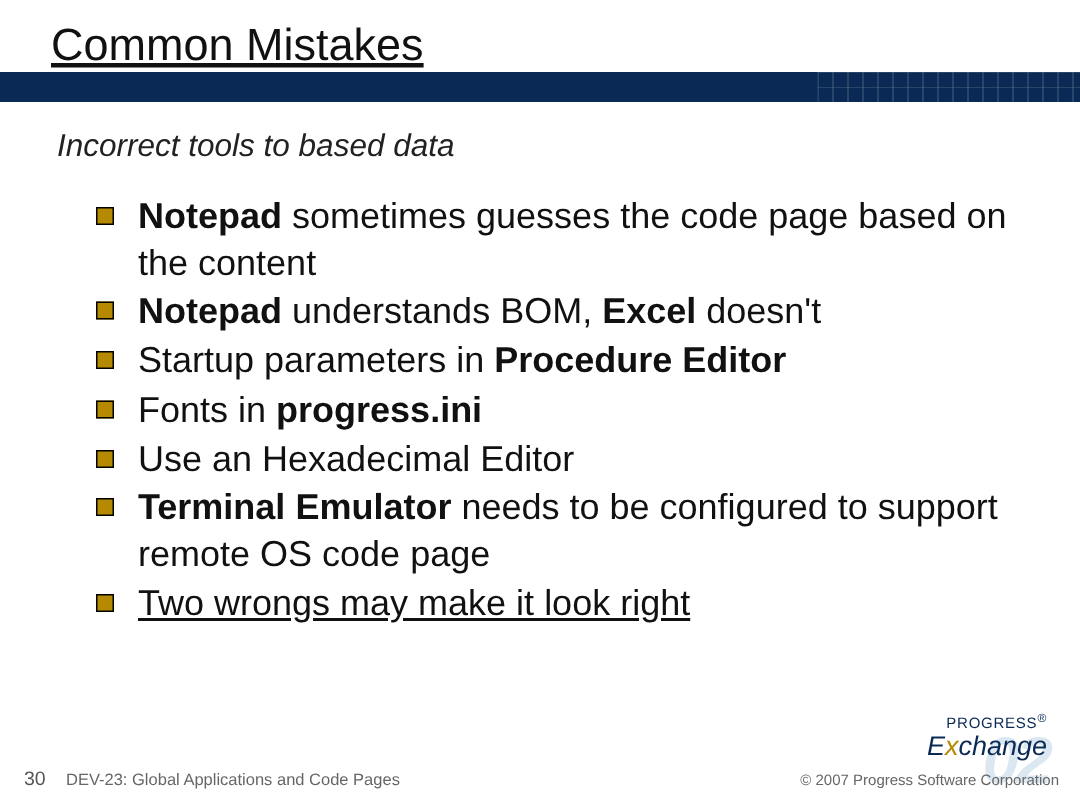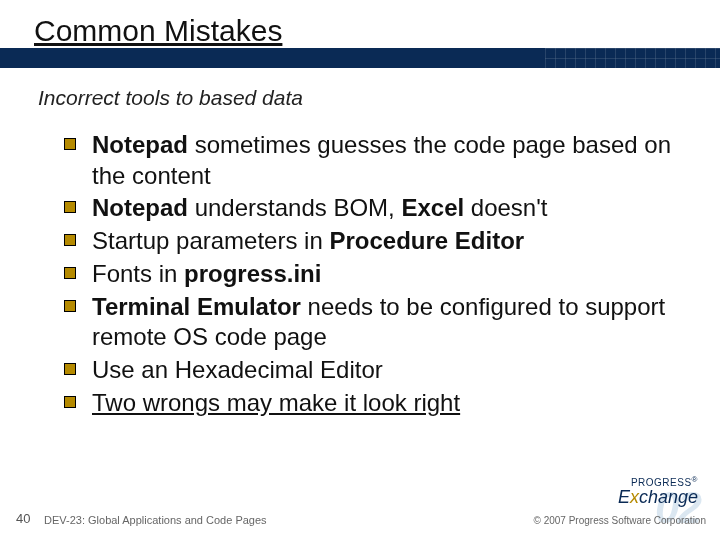--- a/index.html
+++ b/index.html
@@ -66,39 +66,39 @@
     <div class="bullet">
       <div class="mark"></div>
       <div class="txt">Startup parameters in <b>Procedure Editor</b></div>
     </div>
     <div class="bullet">
       <div class="mark"></div>
       <div class="txt">Fonts in <span class="mono"><b>progress.ini</b></span></div>
     </div>
     <div class="bullet">
       <div class="mark"></div>
-      <div class="txt"><b>Terminal Emulator</b> needs to be configured to support remote OS code page</div>
+      <div class="txt">Use an Hexadecimal Editor</div>
     </div>
     <div class="bullet">
       <div class="mark"></div>
-      <div class="txt">Use an Hexadecimal Editor</div>
+      <div class="txt"><b>Terminal Emulator</b> needs to be configured to support remote OS code page</div>
     </div>
     <div class="bullet">
       <div class="mark"></div>
       <div class="txt"><span class="underline">Two wrongs may make it look right</span></div>
     </div>
   </div>
 
   <div class="watermark">02</div>
   <div class="logo">
     <div class="row1">
       <span>PROGRESS</span><span class="reg">®</span>
     </div>
     <div class="row2">
       <span>E</span><span class="x">x</span><span>change</span>
     </div>
   </div>
 
-  <div class="page-num">40</div>
+  <div class="page-num">30</div>
   <div class="footer-title">DEV-23: Global Applications and Code Pages</div>
   <div class="copyright">© 2007 Progress Software Corporation</div>
 
 </div>
 
 </body></html>

